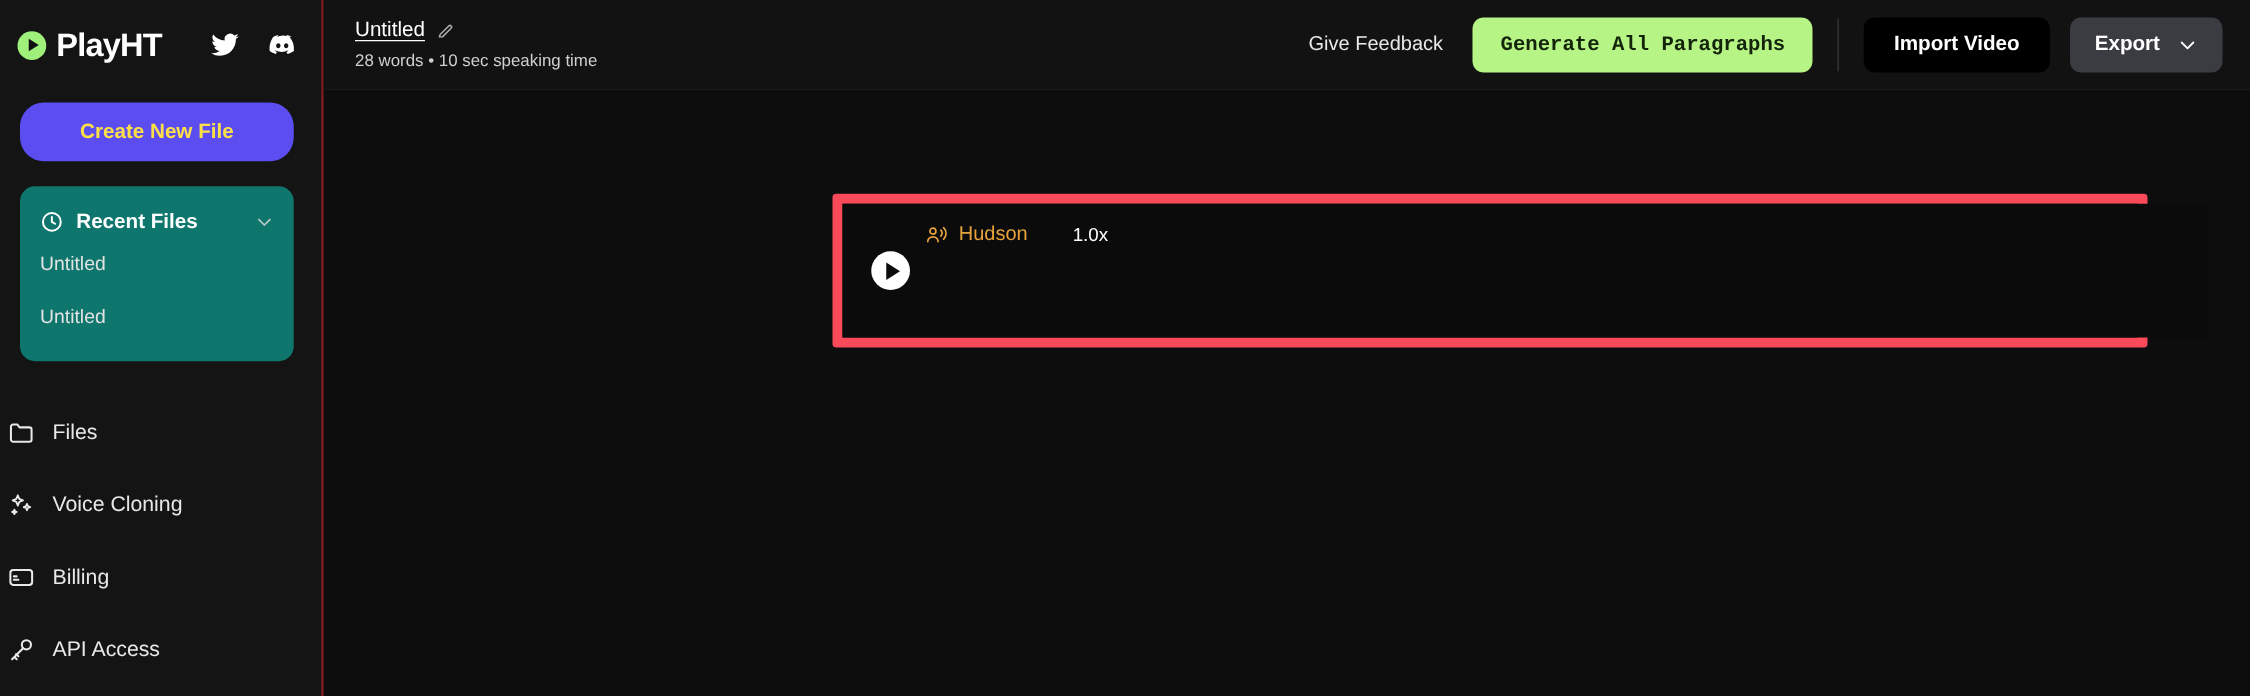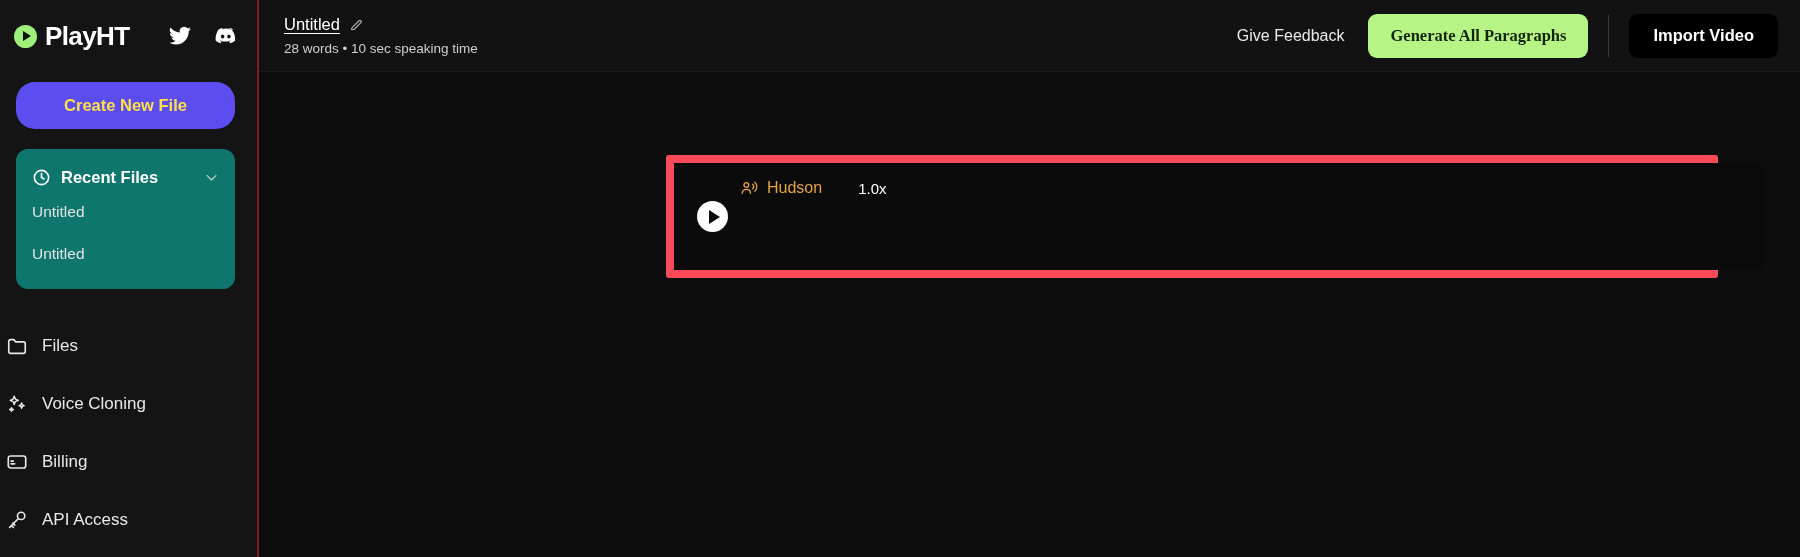--- a/index.html
+++ b/index.html
@@ -171,21 +171,21 @@
   .gen-btn {
     background: #b6f585;
     color: #14240a;
     font-size: 16.5px;
     font-weight: bold;
     border: none;
     border-radius: 9px;
     height: 44px;
     padding: 0 22px;
     cursor: pointer;
-    font-family: Liberation Serif, serif;
+    font-family: Liberation Mono, monospace;
   }
   .v-div {
     width: 1px;
     height: 42px;
     background: #3a3a3a;
     margin: 0 20px;
   }
   .import-btn {
     background: #000000;
     color: #ffffff;
@@ -379,20 +379,26 @@
         </div>
         <div class="doc-sub">28 words • 10 sec speaking time</div>
       </div>
 
       <div class="spacer"></div>
 
       <span class="feedback-link">Give Feedback</span>
       <button class="gen-btn">Generate All Paragraphs</button>
       <div class="v-div"></div>
       <button class="import-btn">Import Video</button>
+      <button class="export-btn">
+        <span>Export</span>
+        <svg class="chev" viewBox="0 0 24 24" fill="none" stroke="#ffffff" stroke-width="2.2">
+          <path d="M5 9l7 7 7-7" stroke-linecap="round" stroke-linejoin="round"></path>
+        </svg>
+      </button>
     </header>
 
     <div class="canvas">
 
       <div class="highlight-box"></div>
 
       <div class="para-card">
         <div class="play-col">
           <div class="play-btn">
               <span class="tri"></span>

